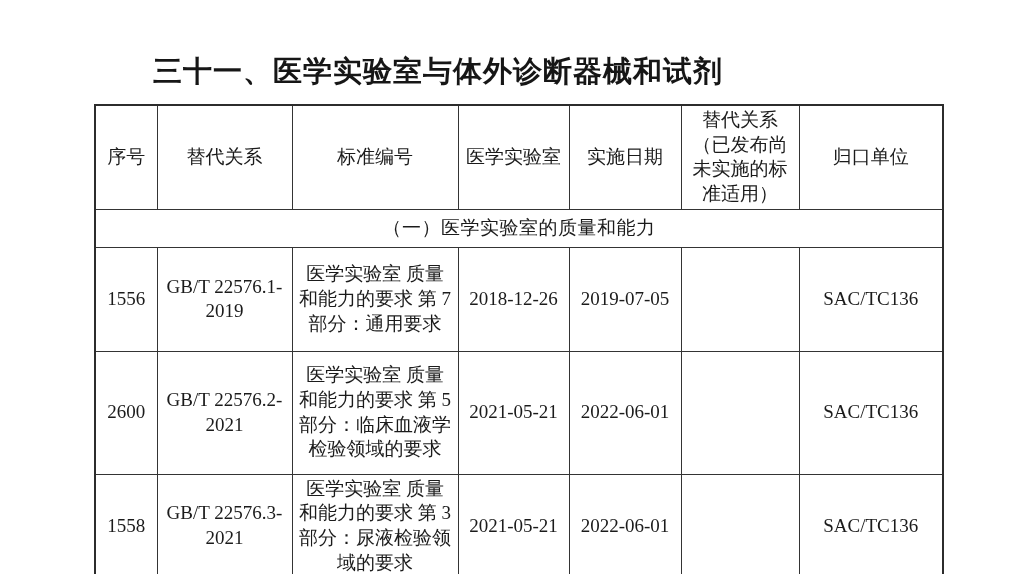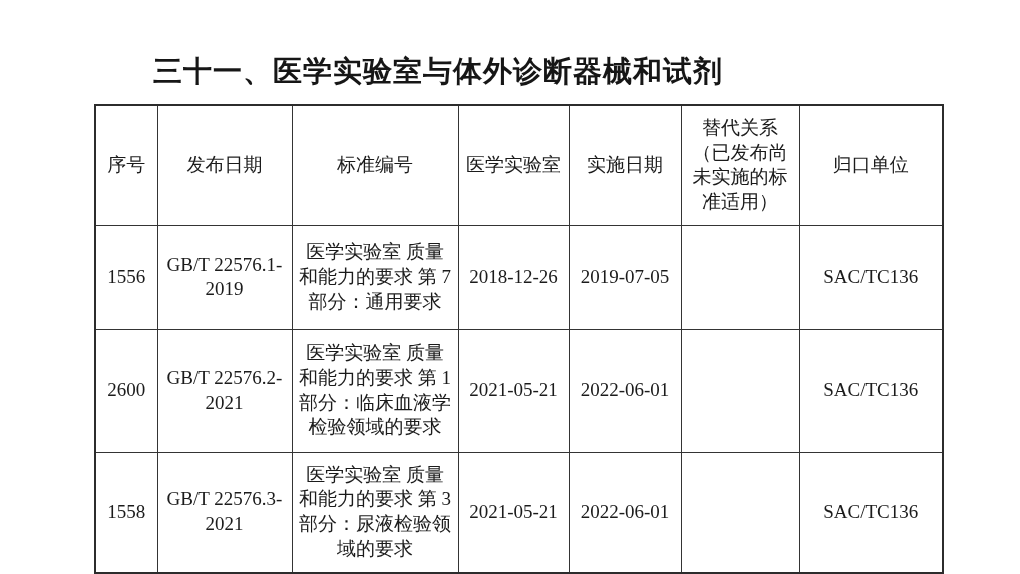--- a/index.html
+++ b/index.html
@@ -34,21 +34,21 @@
     background: #ffffff;
   }
   table.standards th,
   table.standards td {
     border: 1px solid #343434;
     text-align: center;
     vertical-align: middle;
     font-size: 19px;
     font-weight: normal;
     line-height: 1.3;
-    padding: 10px 6px;
+    padding: 2px 6px;
     overflow: hidden;
     color: #1b1b1b;
   }
   table.standards { border: 2px solid #2c2c2c; }
   tr.hdr    { height: 103px; }
   tr.sect   { height: 38px; }
   tr.r0     { height: 104px; }
   tr.r1     { height: 123px; }
   tr.r2     { height: 95px; }
   td.section-cell {
@@ -70,44 +70,47 @@
       <col style="width:135px">
       <col style="width:166px">
       <col style="width:111px">
       <col style="width:112px">
       <col style="width:118px">
       <col style="width:144px">
     </colgroup>
     <thead>
       <tr class="hdr">
         <th>序号</th>
-        <th>发布日期</th>
+        <th>替代关系</th>
         <th>标准编号</th>
         <th>医学实验室</th>
         <th>实施日期</th>
         <th>替代关系（已发布尚未实施的标准适用）</th>
         <th>归口单位</th>
       </tr>
     </thead>
     <tbody>
+      <tr class="sect">
+        <td class="section-cell" colspan="7">（一）医学实验室的质量和能力</td>
+      </tr>
 
       <tr class="r0">
         <td>1556</td>
         <td>GB/T 22576.1-2019</td>
         <td>医学实验室 质量和能力的要求 第 7 部分：通用要求</td>
         <td>2018-12-26</td>
         <td>2019-07-05</td>
         <td></td>
         <td>SAC/TC136</td>
       </tr>
 
       <tr class="r1">
         <td>2600</td>
         <td>GB/T 22576.2-2021</td>
-        <td>医学实验室 质量和能力的要求 第 1 部分：临床血液学检验领域的要求</td>
+        <td>医学实验室 质量和能力的要求 第 5 部分：临床血液学检验领域的要求</td>
         <td>2021-05-21</td>
         <td>2022-06-01</td>
         <td></td>
         <td>SAC/TC136</td>
       </tr>
 
       <tr class="r2">
         <td>1558</td>
         <td>GB/T 22576.3-2021</td>
         <td>医学实验室 质量和能力的要求 第 3 部分：尿液检验领域的要求</td>

